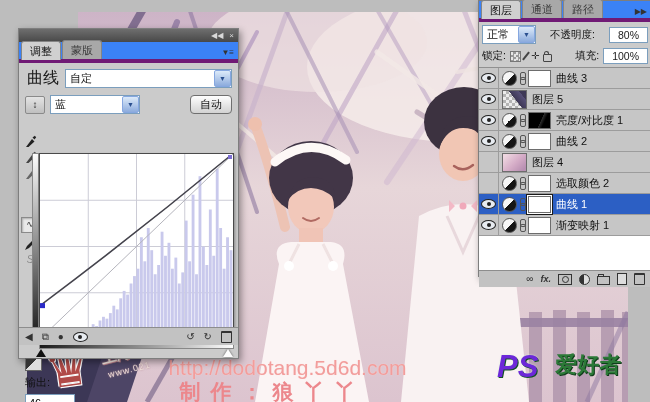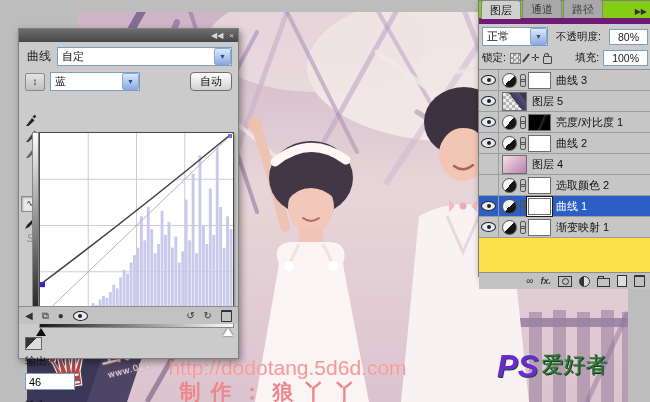--- a/index.html
+++ b/index.html
@@ -15,34 +15,34 @@
   .wm-studio-sub{position:absolute;left:80px;top:358px;transform:rotate(-14deg);transform-origin:left top;
     font-size:9px;color:#efdfda;text-shadow:0 0 2px #b58a92;white-space:nowrap;letter-spacing:1px;}
   .wm-url{position:absolute;left:0;right:80px;top:344px;text-align:center;
     font-size:21px;color:#f29d9c;text-shadow:0 0 1px #fbd9d6;}
   .wm-credit{position:absolute;left:0;right:110px;top:366px;text-align:center;
     font-size:21px;font-weight:bold;color:#ec878c;letter-spacing:10px;}
   #pslogo{position:absolute;left:497px;top:350px;width:153px;height:52px;z-index:5;}
   .pslogo-row{display:flex;align-items:flex-end;}
   .pslogo-ps{font-size:31px;font-weight:bold;font-style:italic;line-height:.8;
     color:#6d28d9;text-shadow:1px 1px 0 #145224,0 0 2px #d8f0d8;}
-  .pslogo-cn{font-size:22px;font-weight:normal;color:#2c7a38;margin-left:3px;
+  .pslogo-cn{font-size:22px;font-weight:bold;color:#2c7a38;margin-left:17px;
     text-shadow:1px 1px 0 #0f3d1a;}
   .pslogo-url{font-size:12px;color:#3f9e52;margin-top:-2px;margin-left:10px;
     text-shadow:0 0 2px #fff,1px 1px 0 #fff;}
   #corner-patch{position:absolute;left:0;top:0;width:78px;height:29px;background:#bdbdbd;z-index:4;}
 
   
   .panel{position:absolute;background:#cbcbcb;border:1px solid #7e7e7e;
     box-shadow:2px 3px 7px rgba(0,0,0,.4);z-index:10;font-size:11px;color:#1a1a1a;}
   .titlebar{height:13px;background:linear-gradient(#6e6e6e,#484848);display:flex;
     justify-content:flex-end;align-items:center;gap:6px;padding:0 4px;}
   .titlebar .tb-ic{color:#d8d8d8;font-size:8px;line-height:1;}
-  .tabrow{height:17px;background:#84cc16;display:flex;align-items:flex-end;padding-left:2px;
-    border-bottom:6px solid #701a75;}
+  .tabrow{height:17px;background:#3b82f6;display:flex;align-items:flex-end;padding-left:2px;
+    border-bottom:4px solid #701a75;}
   .tab{padding:2px 8px 1px;border:1px solid #858585;border-bottom:none;margin-right:1px;
     border-radius:3px 3px 0 0;background:#a8a8a8;color:#3d3d3d;font-size:11px;}
   .tab.active{background:#d0d0d0;color:#111;position:relative;top:1px;}
   .tab-spacer{flex:1;}
   .panel-menu-ic{color:#333;font-size:8px;padding:0 4px 2px 0;}
 
   
   .combo{background:#fff;border:1px solid #7b9ebd;height:17px;display:flex;align-items:center;
     position:relative;}
   .combo .combo-txt{flex:1;padding:0 4px;font-size:11px;color:#111;overflow:hidden;white-space:nowrap;}
@@ -93,36 +93,36 @@
     border-top:1px solid #8d8d8d;display:flex;align-items:center;padding:0 6px;gap:9px;color:#333;}
   .abb-spacer{flex:1;}
   .abb-g{font-size:10px;line-height:1;color:#333;}
   .eye{width:13px;height:8px;border:1px solid #222;border-radius:50%;position:relative;background:#e7ebf0;}
   .eye::after{content:"";position:absolute;left:50%;top:50%;width:4px;height:4px;margin:-2px 0 0 -2px;
     background:#222;border-radius:50%;}
   .mini-trash{width:9px;height:9px;border:1px solid #333;border-top:2px solid #333;border-radius:1px;}
 
   
   #layerspanel{left:478px;top:0;width:172px;height:275px;}
-  .blend-row{display:flex;align-items:center;gap:8px;padding:3px 3px 2px 3px;}
+  .blend-row{display:flex;align-items:center;gap:14px;padding:3px 3px 2px 3px;}
   .blend-combo{width:96px;}
   .mini-lbl{font-size:10.5px;color:#111;white-space:nowrap;}
   .mini-box{background:#fff;border:1px solid #7b9ebd;height:14px;font-size:10.5px;padding:0 8px;
     display:flex;align-items:center;}
   .lock-row{display:flex;align-items:center;gap:4px;padding:2px 3px 3px 3px;border-bottom:1px solid #909090;}
   .lk{display:inline-block;}
   .lk-checker{width:9px;height:9px;border:1px solid #777;
     background:conic-gradient(#9a9a9a 25%,#e6e6e6 0 50%,#9a9a9a 0 75%,#e6e6e6 0);background-size:5px 5px;}
   .lk-brush{width:2px;height:10px;background:#444;transform:rotate(38deg);}
   .lk-move{font-size:10px;color:#333;font-weight:bold;line-height:1;}
   .lk-lock{width:7px;height:6px;border:1px solid #444;border-radius:1px;position:relative;margin-top:3px;}
   .lk-lock::before{content:"";position:absolute;left:0px;top:-4px;width:3px;height:3px;
     border:1px solid #444;border-bottom:none;border-radius:3px 3px 0 0;}
   .lock-spacer{flex:1;}
-  .rows{height:202px;overflow:hidden;background:#fde047;text-align:center;}
+  .rows{height:202px;overflow:hidden;background:#ffffff;text-align:center;}
   .lrow{height:20px;display:flex;align-items:center;border-bottom:1px solid #9c9c9c;background:#c6c6c6;}
   .lrow .eyecell{width:19px;align-self:stretch;border-right:1px solid #9c9c9c;display:flex;
     align-items:center;justify-content:center;}
   .lrow.noeye .eye{visibility:hidden;}
   .lrow .thumbs{display:flex;align-items:center;gap:2px;padding-left:3px;}
   .adjic{width:13px;height:13px;border-radius:50%;border:1px solid #555;
     background:linear-gradient(135deg,#f6f6f6 50%,#151515 50%);}
   .chain{position:relative;width:7px;height:12px;}
   .chain::before,.chain::after{content:"";position:absolute;left:1px;width:4px;height:6px;
     border:1px solid #555;border-radius:2px;}
@@ -243,23 +243,29 @@
   </div>
 </div>
 
 <div id="corner-patch"></div>
 
 <div id="adjpanel" class="panel">
   <div class="titlebar">
     <span class="tb-ic">◀◀</span>
     <span class="tb-ic">×</span>
   </div>
+  <div class="tabrow">
+    <div class="tab active">调整</div>
+    <div class="tab">蒙版</div>
+    <div class="tab-spacer"></div>
+    <span class="panel-menu-ic">▼≡</span>
+  </div>
   <div class="adj-body">
     <div class="adj-row1">
-      <span style="font-size:12px;">曲线</span>
+      <span style="font-size:16px;">曲线</span>
       <div class="combo">
         <span class="combo-txt">自定</span>
         <span class="combo-arrow">▼</span>
       </div>
     </div>
     <div class="adj-row2">
       <span class="tat-btn">↕</span>
       <div class="combo ch-combo">
         <span class="combo-txt">蓝</span>
         <span class="combo-arrow">▼</span>

